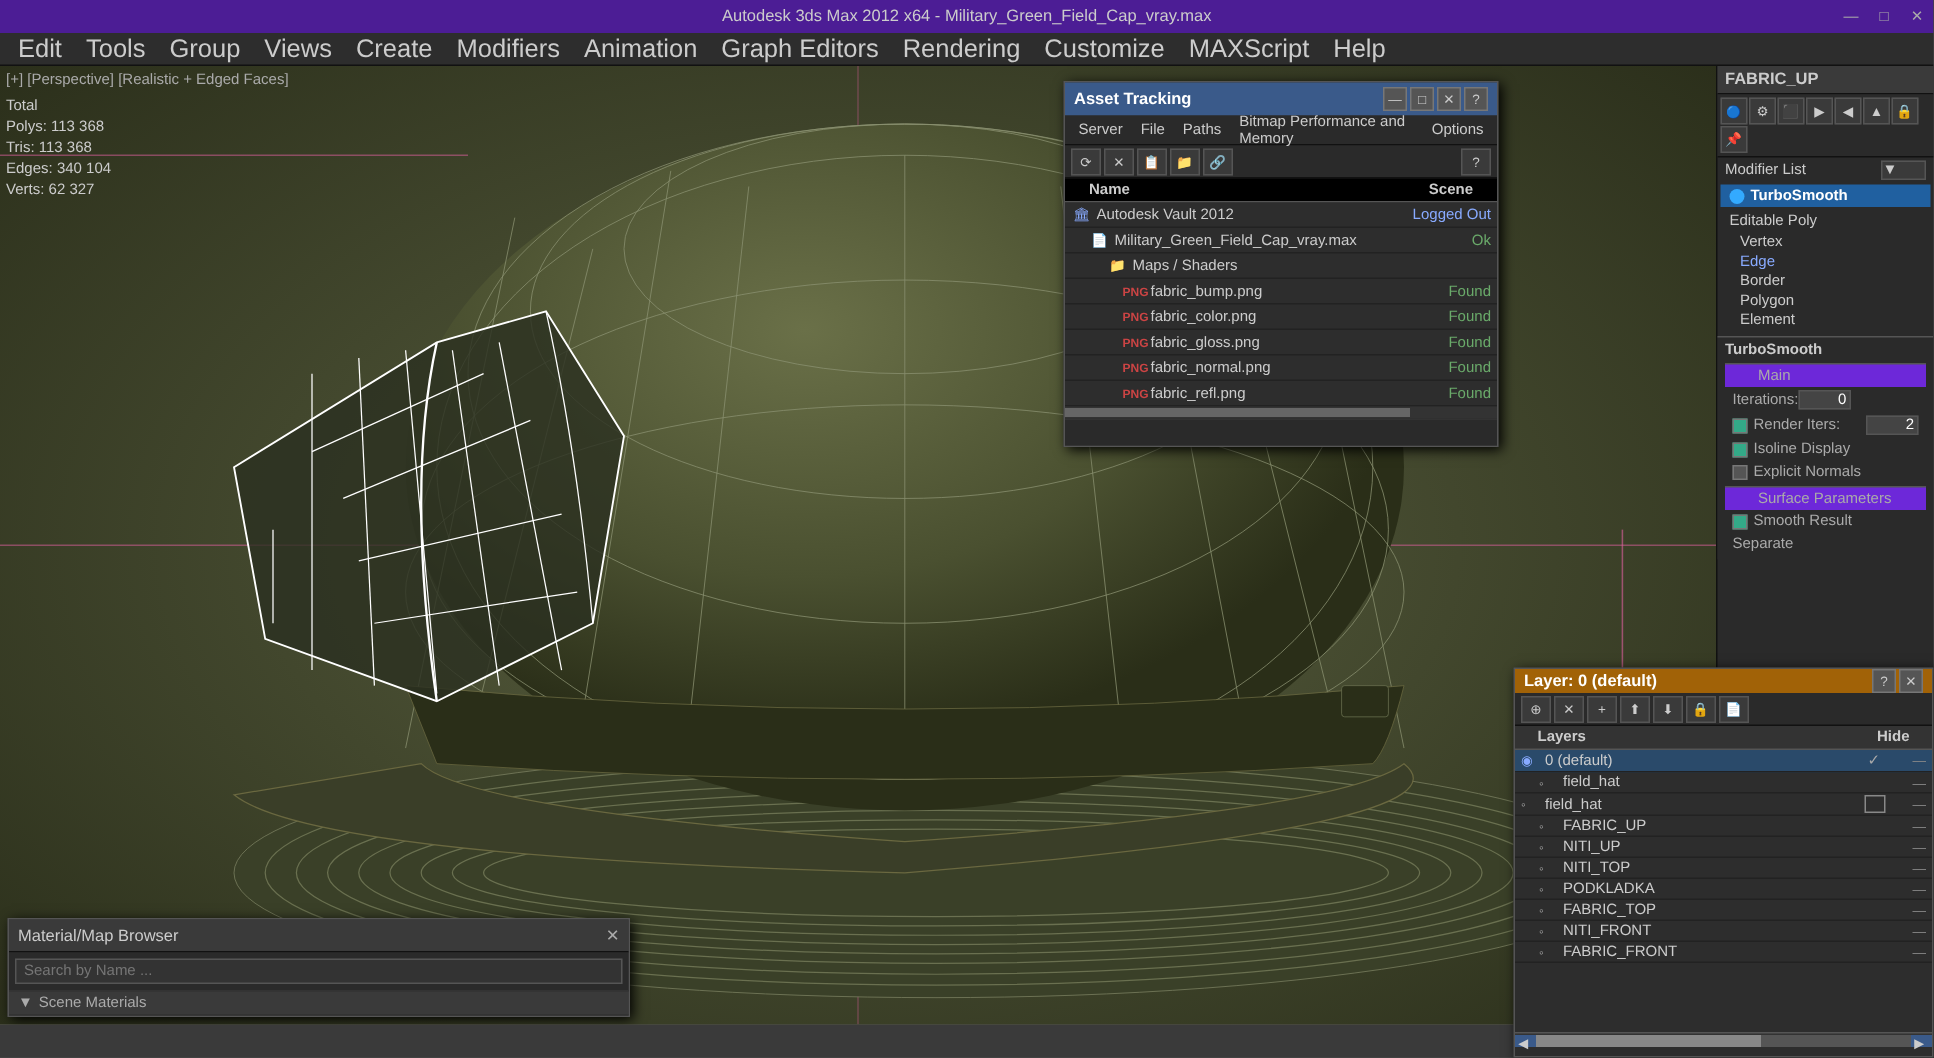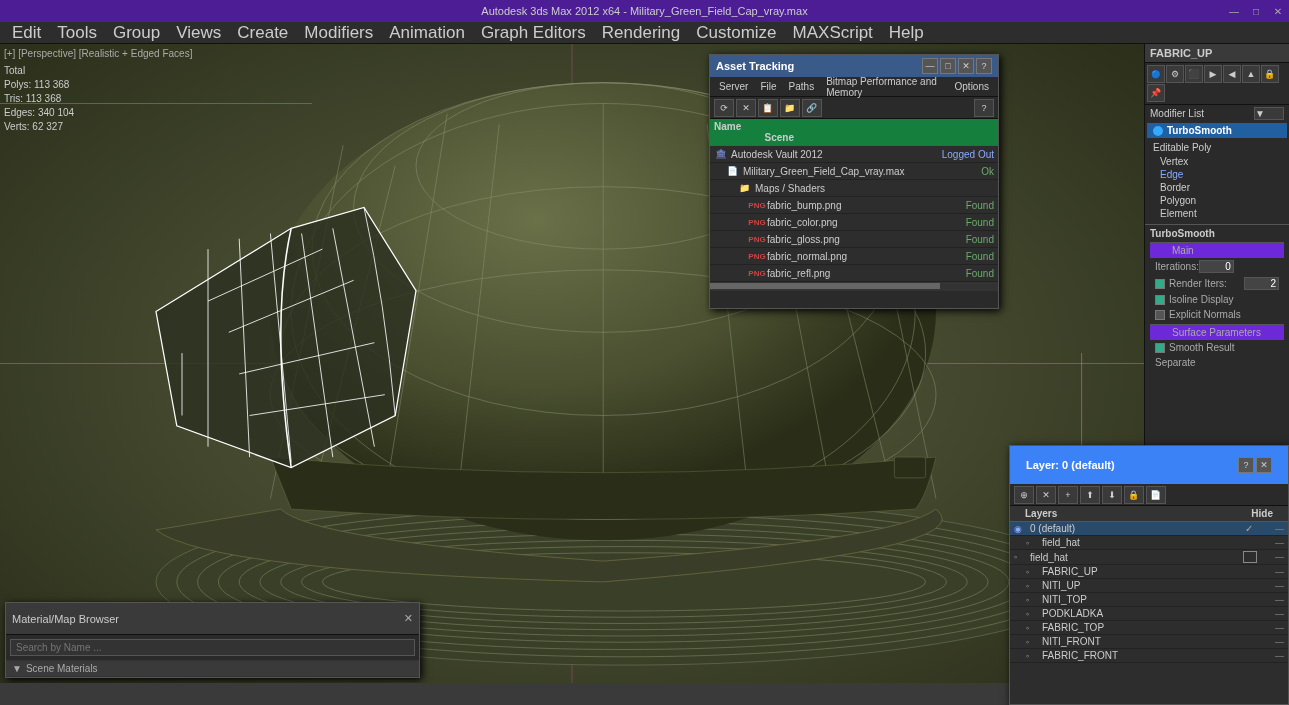--- a/index.html
+++ b/index.html
@@ -40,56 +40,56 @@
     #asset-titlebar { background: #3a5a8a; height: 22px; display: flex; align-items: center; justify-content: space-between; padding: 0 6px; }
     #asset-titlebar .title { color: #fff; font-size: 11px; font-weight: bold; }
     #asset-titlebar .win-btns { display: flex; gap: 2px; }
     #asset-titlebar .wbtn { width: 16px; height: 16px; background: #555; border: 1px solid #777; cursor: pointer; display: flex; align-items: center; justify-content: center; font-size: 9px; color: #ccc; }
 
     #asset-menubar { background: #2a2a2a; height: 20px; display: flex; align-items: center; padding: 0 4px; border-bottom: 1px solid #111; gap: 2px; }
     .asset-menu { font-size: 10px; color: #ccc; padding: 2px 5px; cursor: pointer; }
 
     #asset-toolbar { background: #2a2a2a; height: 22px; display: flex; align-items: center; padding: 0 4px; gap: 2px; border-bottom: 1px solid #111; }
     .atbtn { width: 20px; height: 18px; background: #3a3a3a; border: 1px solid #555; cursor: pointer; display: flex; align-items: center; justify-content: center; font-size: 9px; color: #ccc; }
-    #asset-table-header { display: flex; background: #15803d; border-bottom: 1px solid #555; padding: 2px 4px; flex-direction: column; }
+    #asset-table-header { display: flex; background: #000000; border-bottom: 1px solid #555; padding: 2px 16px; }
     .th-name { flex: 1; font-size: 10px; color: #ccc; font-weight: bold; }
     .th-status { width: 80px; font-size: 10px; color: #ccc; font-weight: bold; text-align: right; }
 
     .asset-row { display: flex; align-items: center; padding: 1px 4px; border-bottom: 1px solid #222; }
     .asset-row .ar-indent { display: inline-block; }
     .asset-row .ar-icon { width: 14px; height: 14px; margin-right: 3px; display: inline-flex; align-items: center; justify-content: center; font-size: 9px; }
     .asset-row .ar-name { flex: 1; font-size: 10px; color: #ccc; overflow: hidden; white-space: nowrap; }
     .asset-row .ar-status { width: 80px; font-size: 10px; color: #6a6; text-align: right; }
     .asset-row .ar-status.logged { color: #8af; }
 
     .ar-folder-icon { color: #da8; }
     .ar-vault-icon { color: #8af; }
     .ar-file-icon { color: #aaa; }
 
     #asset-scroll { width: 100%; height: 8px; background: #333; position: relative; }
     #asset-scroll-thumb { position: absolute; left: 0; top: 1px; width: 80%; height: 6px; background: #666; }
     #asset-path-bar { height: 18px; background: #2a2a2a; border-top: 1px solid #333; }
 
     
     #mat-browser { position: absolute; bottom: 5px; left: 5px; width: 415px; background: #2d2d2d; border: 1px solid #555; z-index: 100; box-shadow: 2px 2px 8px #000; }
-    #mat-browser-titlebar { background: #3a3a3a; height: 32px; display: flex; align-items: center; justify-content: space-between; padding: 0 6px; border-bottom: 1px solid #111; }
+    #mat-browser-titlebar { background: #3a3a3a; height: 22px; display: flex; align-items: center; justify-content: space-between; padding: 0 6px; border-bottom: 1px solid #111; }
     #mat-browser-titlebar .title { color: #ccc; font-size: 11px; }
     .mb-close { cursor: pointer; color: #aaa; }
 
     #mat-search { padding: 4px; background: #2a2a2a; border-bottom: 1px solid #333; }
     #mat-search input { width: 100%; background: #333; border: 1px solid #555; color: #ccc; padding: 2px 5px; font-size: 10px; }
 
     #mat-section-header { background: #3a3a3a; padding: 2px 6px; font-size: 10px; color: #aaa; border-bottom: 1px solid #333; display: flex; align-items: center; gap: 4px; }
 
     .mat-row { padding: 2px 8px; font-size: 10px; color: #ccc; cursor: pointer; border-bottom: 1px solid #222; }
     .mat-row.selected { background: #8a2020; color: #fff; }
 
     
     #layer-window { position: absolute; bottom: 0; right: 0; width: 280px; height: 260px; background: #2d2d2d; border: 1px solid #555; z-index: 100; box-shadow: 2px 2px 8px #000; }
-    #layer-titlebar { background: #3b82f6; height: 38px; display: flex; align-items: center; justify-content: space-between; padding: 0 16px; }
+    #layer-titlebar { background: #a16207; height: 16px; display: flex; align-items: center; justify-content: space-between; padding: 0 6px; }
     #layer-titlebar .title { color: #fff; font-size: 11px; font-weight: bold; }
     #layer-titlebar .win-btns { display: flex; gap: 2px; }
     #layer-titlebar .wbtn { width: 16px; height: 16px; background: #555; border: 1px solid #777; cursor: pointer; display: flex; align-items: center; justify-content: center; font-size: 9px; color: #ccc; }
 
     #layer-toolbar { background: #2a2a2a; height: 22px; display: flex; align-items: center; padding: 0 4px; gap: 2px; border-bottom: 1px solid #111; }
     .ltbtn { width: 20px; height: 18px; background: #3a3a3a; border: 1px solid #555; cursor: pointer; display: flex; align-items: center; justify-content: center; font-size: 9px; color: #ccc; }
 
     #layer-table-header { display: flex; align-items: center; padding: 2px 15px; background: #333; border-bottom: 1px solid #555; }
     .lth-name { flex: 1; font-size: 10px; color: #ccc; font-weight: bold; }
     .lth-hide { width: 40px; font-size: 10px; color: #ccc; font-weight: bold; text-align: right; }

